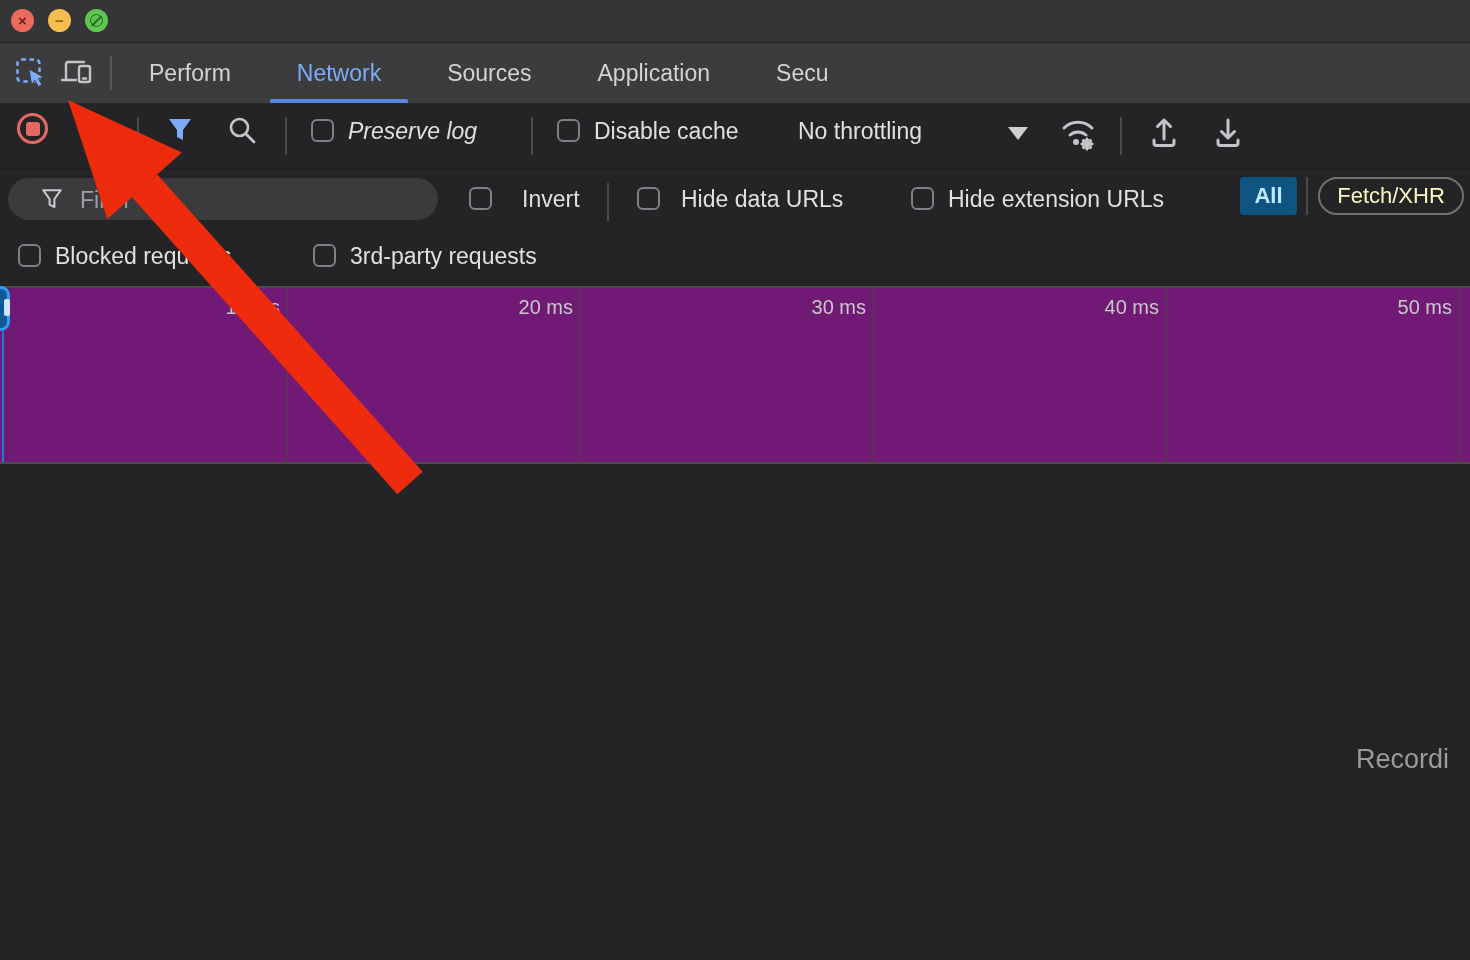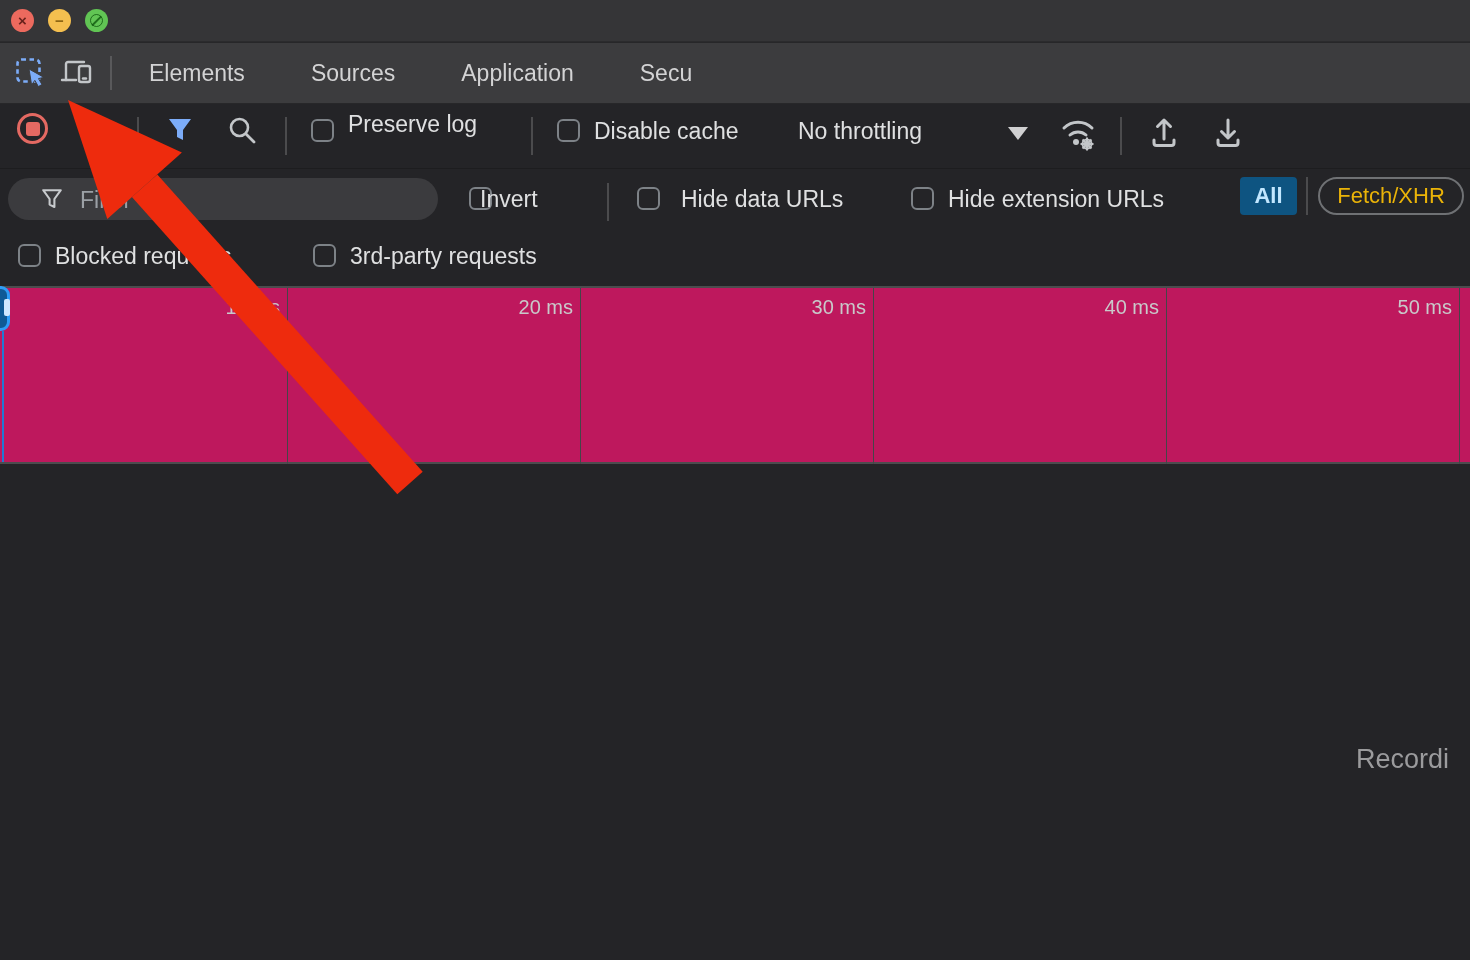--- a/index.html
+++ b/index.html
@@ -37,25 +37,25 @@
 
   .record-btn { position:absolute; left:17px; top:9px; width:31px; height:31px; border:3px solid #e46962; border-radius:50%; display:flex; align-items:center; justify-content:center; }
   .record-btn .sq { width:14px; height:14px; background:#e46962; border-radius:3px; }
   .clear-btn { position:absolute; left:80px; top:11px; width:27px; height:27px; border:2.5px solid #8e9397; border-radius:50%; }
   .clear-btn::after { content:""; position:absolute; left:1px; top:9.5px; width:20px; height:2.5px; background:#8e9397; transform:rotate(-45deg); }
 
   .filter-pill { position:absolute; left:8px; top:8px; width:430px; height:42px; background:#3b3b3e; border-radius:21px; }
   .filter-pill .ph { position:absolute; left:72px; top:9px; font-size:23px; color:#9ba0a5; }
   .chip { position:absolute; top:7px; height:38px; display:flex; align-items:center; justify-content:center; font-size:22px; border-radius:4px; }
   .chip-all { left:1240px; width:57px; background:#0e5481; color:#c2e7ff; font-weight:700; }
-  .chip-fetch { left:1318px; width:146px; border:2px solid #6f7174; border-radius:19px; color:#eab308; background:transparent; }
+  .chip-fetch { left:1318px; width:146px; border:2px solid #6f7174; border-radius:19px; color:#fef9c3; background:transparent; }
   .chip-sep { left:1306px; top:7px; height:38px; }
 
   
-  .timeline { position:absolute; left:0; top:182px; width:1470px; height:178px; background:#be185d; border-top:2px solid #4c4c4e; border-bottom:2px solid #4c4c4e;text-decoration:underline; }
+  .timeline { position:absolute; left:0; top:182px; width:1470px; height:178px; background:#701a75; border-top:2px solid #4c4c4e; border-bottom:2px solid #4c4c4e;text-decoration:underline; }
   .gridline { position:absolute; top:0; width:1px; height:176px; background:#454548; }
   .tick { position:absolute; top:8px; width:120px; text-align:right; font-size:20px; color:#c9c9ca; }
 
   
   .ov-handle { position:absolute; left:-8px; top:182px; width:18px; height:45px; background:#0f5a96; border:3px solid #2e9df7; border-radius:9px; }
   .ov-handle .grip { position:absolute; left:9px; top:10px; width:6px; height:17px; background:#cfe8ff; border-radius:2px; }
   .ov-line { position:absolute; left:2px; top:227px; width:2px; height:131px; background:#1f7ad4; }
 
   
   .empty1 { position:absolute; left:1356px; top:640px; font-size:27px; color:#9b9b9d; white-space:nowrap; }
@@ -88,21 +88,22 @@
     </div>
     <div class="device-btn">
       <svg width="34" height="30" viewBox="0 0 34 30">
         <path class="ic-stroke" d="M6 22 V6 a2 2 0 0 1 2 -2 h16"></path>
         <path class="ic-stroke" d="M2 22 h14"></path>
         <rect x="19" y="8" width="11" height="16" rx="2" fill="none" stroke="#c3c6c9" stroke-width="2.4"></rect>
         <path class="ic-stroke" d="M23 20.5 h3"></path>
       </svg>
     </div>
     <div class="tab-sep"></div>
-    <div class="tab">Elements</div>
+    <div class="tab">Perform</div>
+    <div class="tab active">Network</div>
     <div class="tab">Sources</div>
     <div class="tab">Application</div>
     <div class="tab">Secu</div>
   </div>
 
   <div class="panelrows">
 
     <div class="row1">
       <div class="record-btn">
           <div class="sq"></div>
@@ -111,21 +112,21 @@
       <div class="vsep" style="left:137px; top:13px; height:38px;"></div>
       <svg style="position:absolute; left:165px; top:11px;" width="30" height="30" viewBox="0 0 30 30">
         <path d="M4 4 H26 L18 15 V25 L12 22 V15 Z" fill="#7cacf8"></path>
       </svg>
       <svg style="position:absolute; left:227px; top:11px;" width="30" height="30" viewBox="0 0 30 30">
         <circle cx="12.5" cy="12.5" r="8.5" fill="none" stroke="#c3c6c9" stroke-width="2.6"></circle>
         <path d="M19 19 L27 27" stroke="#c3c6c9" stroke-width="2.8" stroke-linecap="round"></path>
       </svg>
       <div class="vsep" style="left:285px; top:13px; height:38px;"></div>
       <span class="cb" style="left:311px; top:15px;"></span>
-      <span class="lbl" style="left:348px; top:8px;">Preserve log</span>
+      <span class="lbl" style="left:348px; top:15px;font-style:italic;">Preserve log</span>
       <div class="vsep" style="left:531px; top:13px; height:38px;"></div>
       <span class="cb" style="left:557px; top:15px;"></span>
       <span class="lbl" style="left:594px; top:15px;">Disable cache</span>
       <span class="lbl" style="left:798px; top:15px;">No throttling</span>
       <span style="position:absolute; left:1008px; top:23px; width:0; height:0; border-left:10px solid transparent; border-right:10px solid transparent; border-top:13px solid #d0d0d1;"></span>
       <svg style="position:absolute; left:1056px; top:8px;" width="44" height="40" viewBox="0 0 44 40">
         <path d="M8 16 a20 20 0 0 1 28 0" fill="none" stroke="#c3c6c9" stroke-width="3" stroke-linecap="round"></path>
         <path d="M14 23 a12 12 0 0 1 16 0" fill="none" stroke="#c3c6c9" stroke-width="3" stroke-linecap="round"></path>
         <circle cx="20" cy="30" r="3" fill="#c3c6c9"></circle>
         <g stroke="#c3c6c9" stroke-width="2">
@@ -146,21 +147,21 @@
     </div>
 
     <div class="row2">
       <div class="filter-pill">
         <svg style="position:absolute; left:32px; top:9px;" width="24" height="24" viewBox="0 0 30 30">
           <path d="M4 4 H26 L18 15 V25 L12 22 V15 Z" fill="none" stroke="#c7cacd" stroke-width="2.6" stroke-linejoin="round"></path>
         </svg>
         <span class="ph">Filter</span>
       </div>
       <span class="cb" style="left:469px; top:17px;"></span>
-      <span class="lbl" style="left:480px; top:17px;">Invert</span>
+      <span class="lbl" style="left:522px; top:17px;">Invert</span>
       <div class="vsep" style="left:607px; top:13px; height:38px;"></div>
       <span class="cb" style="left:637px; top:17px;"></span>
       <span class="lbl" style="left:674px; top:17px;margin-left:7px;">Hide data URLs</span>
       <span class="cb" style="left:911px; top:17px;"></span>
       <span class="lbl" style="left:948px; top:17px;">Hide extension URLs</span>
       <div class="chip chip-all">All</div>
       <div class="vsep chip-sep"></div>
       <div class="chip chip-fetch">Fetch/XHR</div>
     </div>
 

